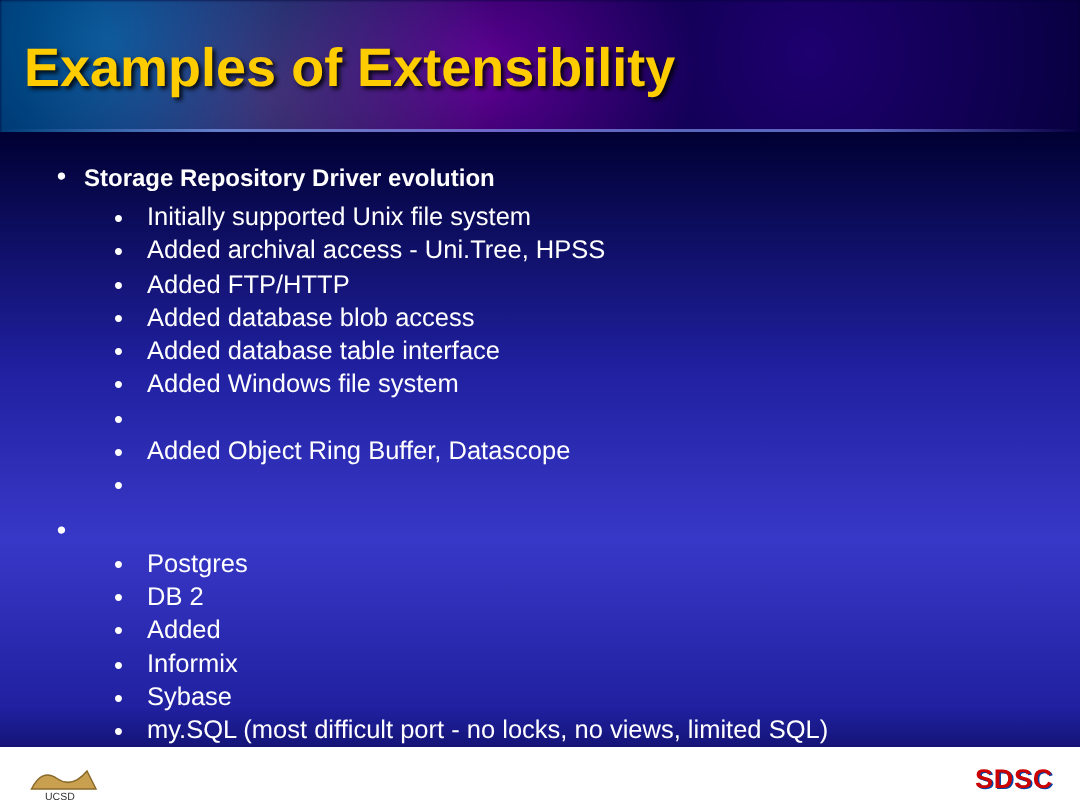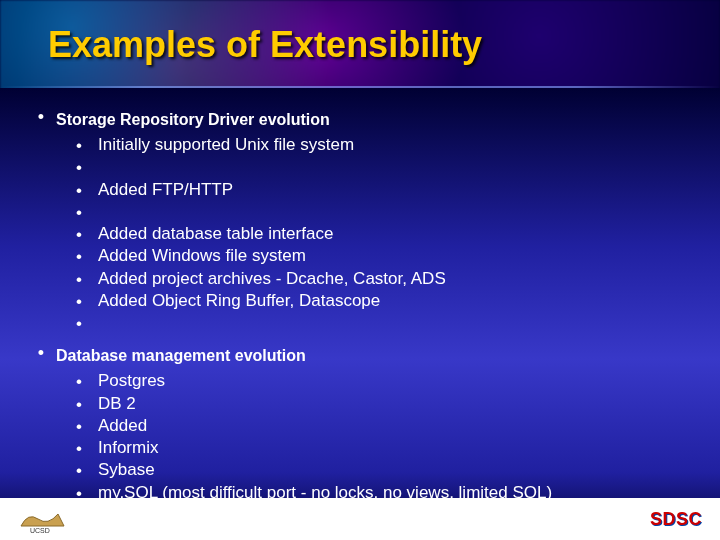--- a/index.html
+++ b/index.html
@@ -26,21 +26,21 @@
   .bg-gradient {
     position: absolute;
     top: 88px; left: 0; width: 100%; height: 452px;
     background: linear-gradient(to bottom, #000033 0%, #2020a0 35%, #3838c8 60%, #2020a0 85%, #000033 100%);
   }
   .header {
     position: relative;
     height: 90px;
     display: flex;
     align-items: center;
-    padding-left: 48px;
+    padding-left: 16px;
   }
   .title {
     font-size: 36px;
     font-weight: bold;
     color: #ffcc00;
     text-shadow: 2px 2px 3px rgba(0,0,0,0.85);
   }
   .logo-right {
     position: absolute;
     right: 14px;
@@ -116,52 +116,52 @@
     <div class="dot">•</div>
     <div class="section-heading">Storage Repository Driver evolution</div>
   </div>
   <div class="sub-items">
     <div class="bullet-row bullet2">
         <div class="dot2">•</div>
         <div>Initially supported Unix file system</div>
       </div>
     <div class="bullet-row bullet2">
         <div class="dot2">•</div>
+        <div>Added archival access - Uni.Tree, HPSS</div>
       </div>
     <div class="bullet-row bullet2">
         <div class="dot2">•</div>
         <div>Added FTP/HTTP</div>
       </div>
     <div class="bullet-row bullet2">
         <div class="dot2">•</div>
+        <div>Added database blob access</div>
       </div>
     <div class="bullet-row bullet2">
         <div class="dot2">•</div>
         <div>Added database table interface</div>
       </div>
     <div class="bullet-row bullet2">
         <div class="dot2">•</div>
         <div>Added Windows file system</div>
       </div>
     <div class="bullet-row bullet2">
         <div class="dot2">•</div>
-        <div>Added project archives - Dcache, Castor, ADS</div>
       </div>
     <div class="bullet-row bullet2">
         <div class="dot2">•</div>
         <div>Added Object Ring Buffer, Datascope</div>
       </div>
     <div class="bullet-row bullet2">
         <div class="dot2">•</div>
       </div>
   </div>
 
   <div class="bullet-row bullet1">
     <div class="dot">•</div>
-    <div class="section-heading">Database management evolution</div>
   </div>
   <div class="sub-items">
     <div class="bullet-row bullet2">
         <div class="dot2">•</div>
         <div>Postgres</div>
       </div>
     <div class="bullet-row bullet2">
         <div class="dot2">•</div>
         <div>DB 2</div>
       </div>

